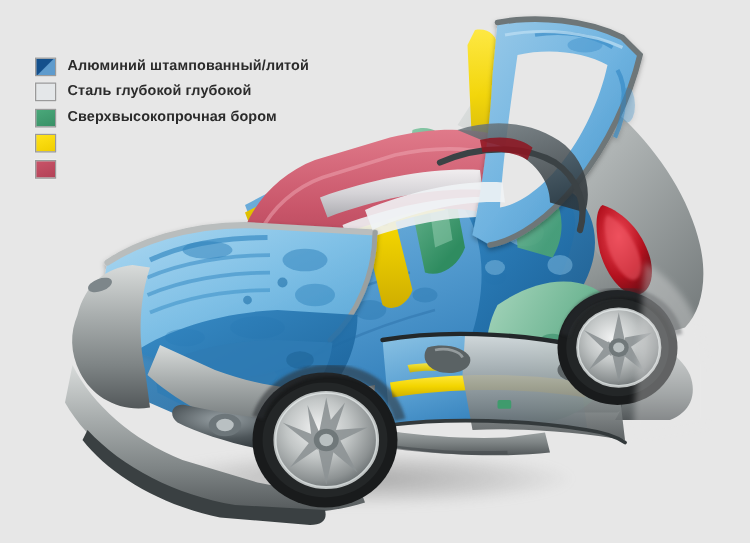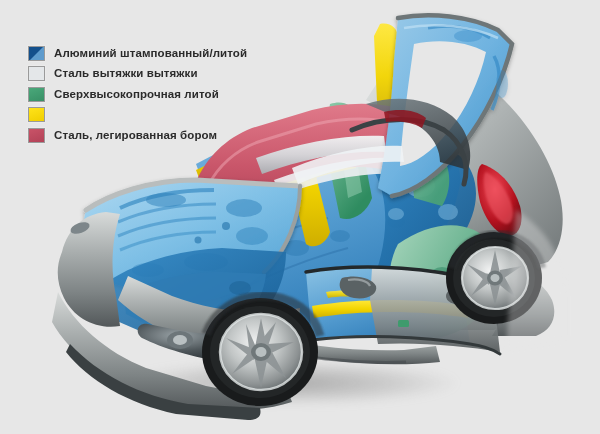--- a/index.html
+++ b/index.html
@@ -418,32 +418,31 @@
 
   <div class="legend">
 
     <div class="legend-row">
       <span class="sw" style="background:linear-gradient(135deg,#14508c 0%,#14508c 48%,#5e9bcd 52%,#5e9bcd 100%);"></span>
       <span class="legend-label">Алюминий штампованный/литой</span>
     </div>
 
     <div class="legend-row">
       <span class="sw" style="background:#e4e7e9;"></span>
-      <span class="legend-label">Сталь вытяжки вытяжки</span>
+      <span class="legend-label">Сталь глубокой глубокой</span>
     </div>
 
     <div class="legend-row">
       <span class="sw" style="background:linear-gradient(160deg,#4aa87a,#389066);"></span>
-      <span class="legend-label">Сверхвысокопрочная литой</span>
+      <span class="legend-label">Сверхвысокопрочная бором</span>
     </div>
 
     <div class="legend-row">
       <span class="sw" style="background:linear-gradient(160deg,#ffe31a,#f0ce00);"></span>
     </div>
 
     <div class="legend-row">
       <span class="sw" style="background:linear-gradient(160deg,#c95368,#b24257);"></span>
-      <span class="legend-label">Сталь, легированная бором</span>
     </div>
 
   </div>
 
 </div>
 
 </body></html>

